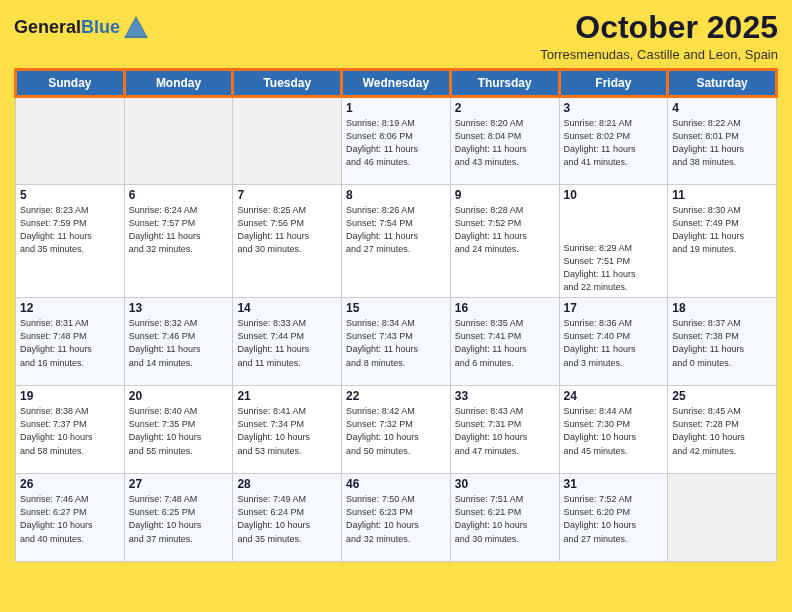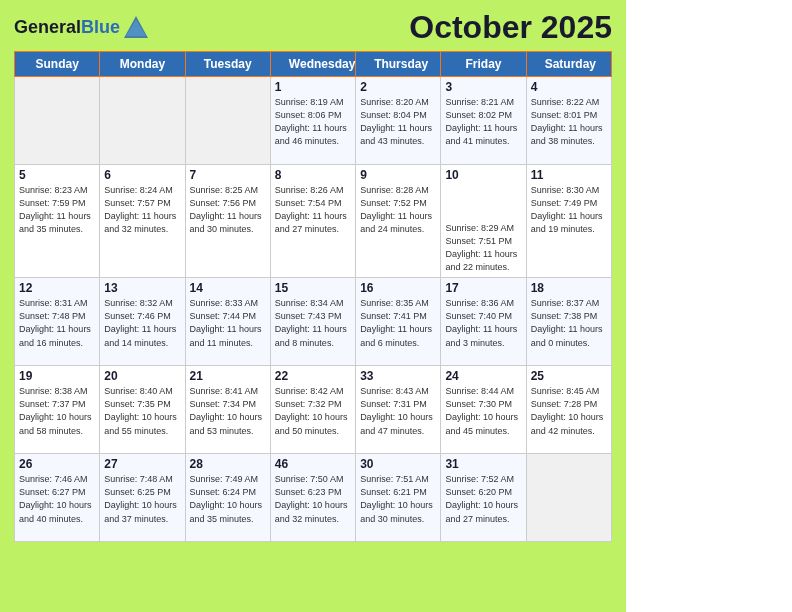--- a/index.html
+++ b/index.html
@@ -4,23 +4,23 @@
   <style>
     * { box-sizing: border-box; margin: 0; padding: 0; }
     body {
       font-family: Arial, sans-serif;
       background: #fff;
       width: 792px;
       height: 612px;
       overflow: hidden;
     }
     .page {
-      width: 626px;
+      width: 792px;
       height: 612px;
-      background: #bef264;
+      background: #fde047;
       padding: 10px 14px 10px 14px;
     }
     .header-row {
       display: flex;
       align-items: flex-start;
       justify-content: space-between;
       margin-bottom: 6px;
     }
     .logo {
       display: flex;
@@ -60,21 +60,21 @@
       border-collapse: collapse;
       table-layout: fixed;
     }
     .calendar th {
       background: #2e6db4;
       color: #fff;
       font-size: 12px;
       font-weight: bold;
       text-align: center;
       padding: 5px 18px;
-      border: 1px solid #f97316;
+      border: 3px solid #f97316;
     }
     .calendar td {
       vertical-align: top;
       border: 1px solid #ccc;
       padding: 3px 4px;
       font-size: 9.5px;
       color: #333;
       height: 88px;
       background: #fff;
     }
@@ -109,20 +109,21 @@
       <div>
         <div class="logo-text">General<span>Blue</span></div>
       </div>
       <svg class="logo-icon" viewBox="0 0 28 28">
         <polygon points="14,2 26,24 2,24" fill="#2e6db4" opacity="0.85"></polygon>
         <polygon points="14,6 24,22 4,22" fill="#5b9bd5" opacity="0.6"></polygon>
       </svg>
     </div>
     <div class="title-block">
       <div class="month-title">October 2025</div>
+      <div class="subtitle">Torresmenudas, Castille and Leon, Spain</div>
     </div>
   </div>
 
   <table class="calendar">
     <thead>
       <tr>
         <th>Sunday</th>
         <th>Monday</th>
         <th>Tuesday</th>
         <th>Wednesday</th>

